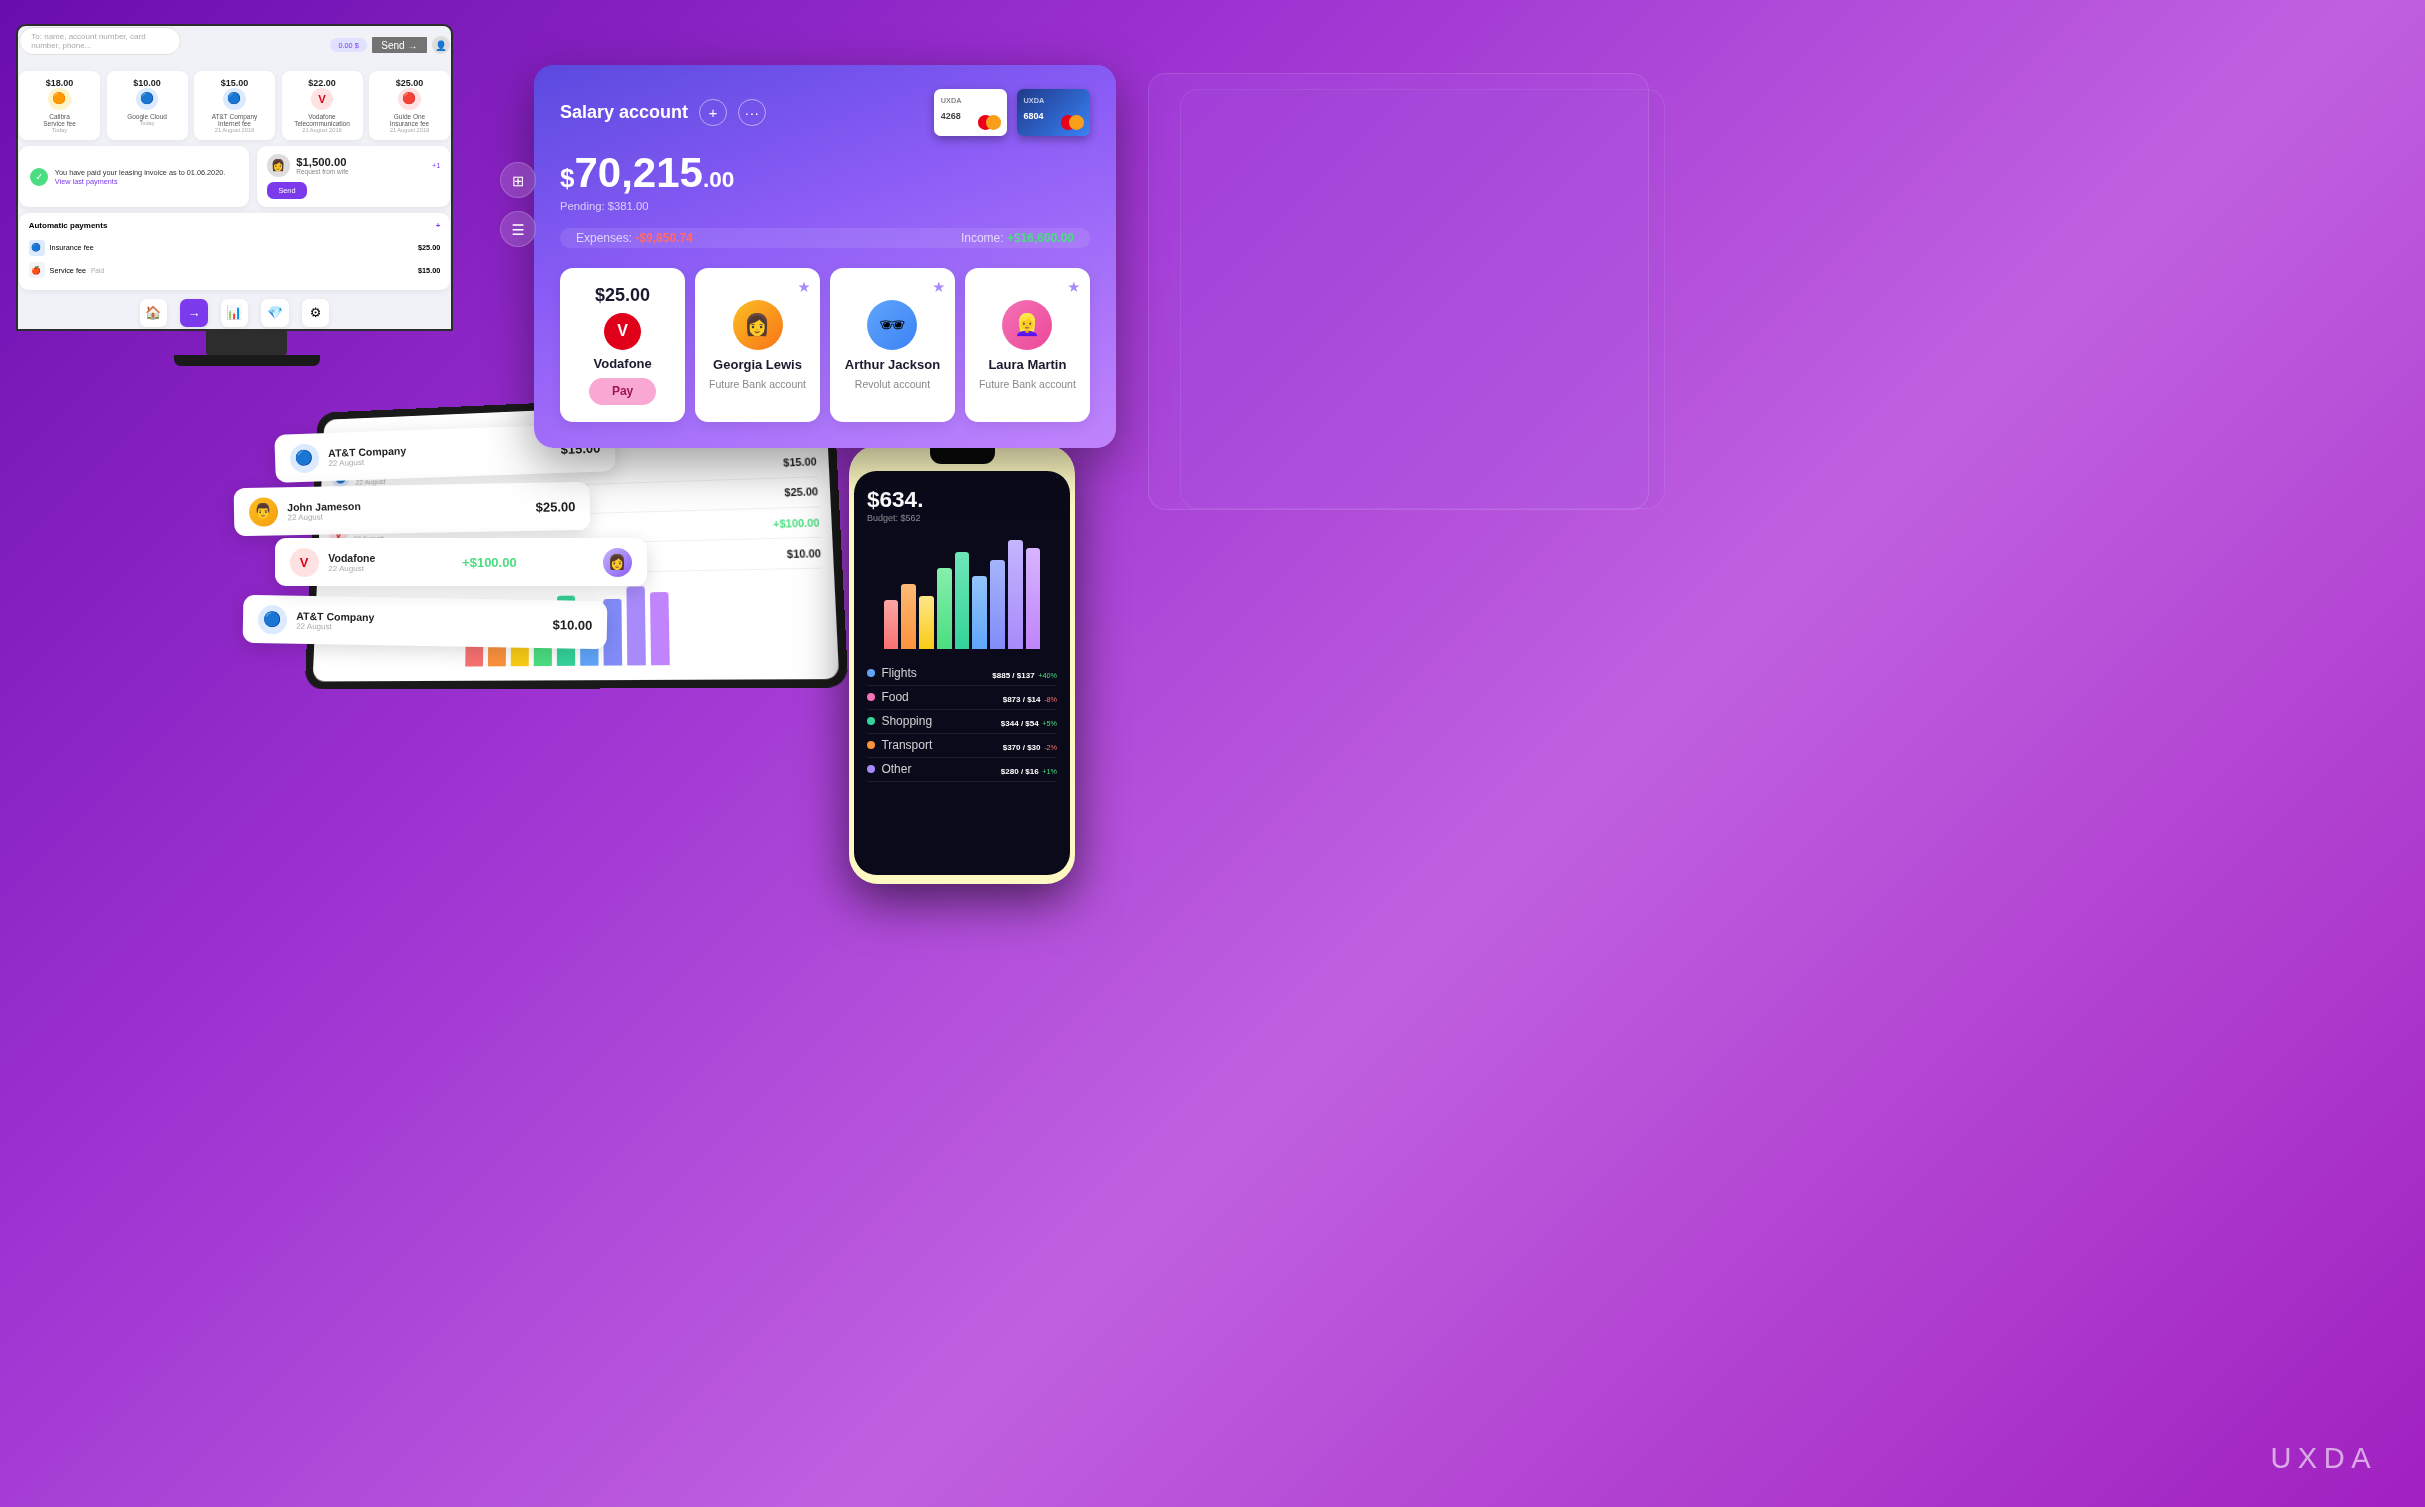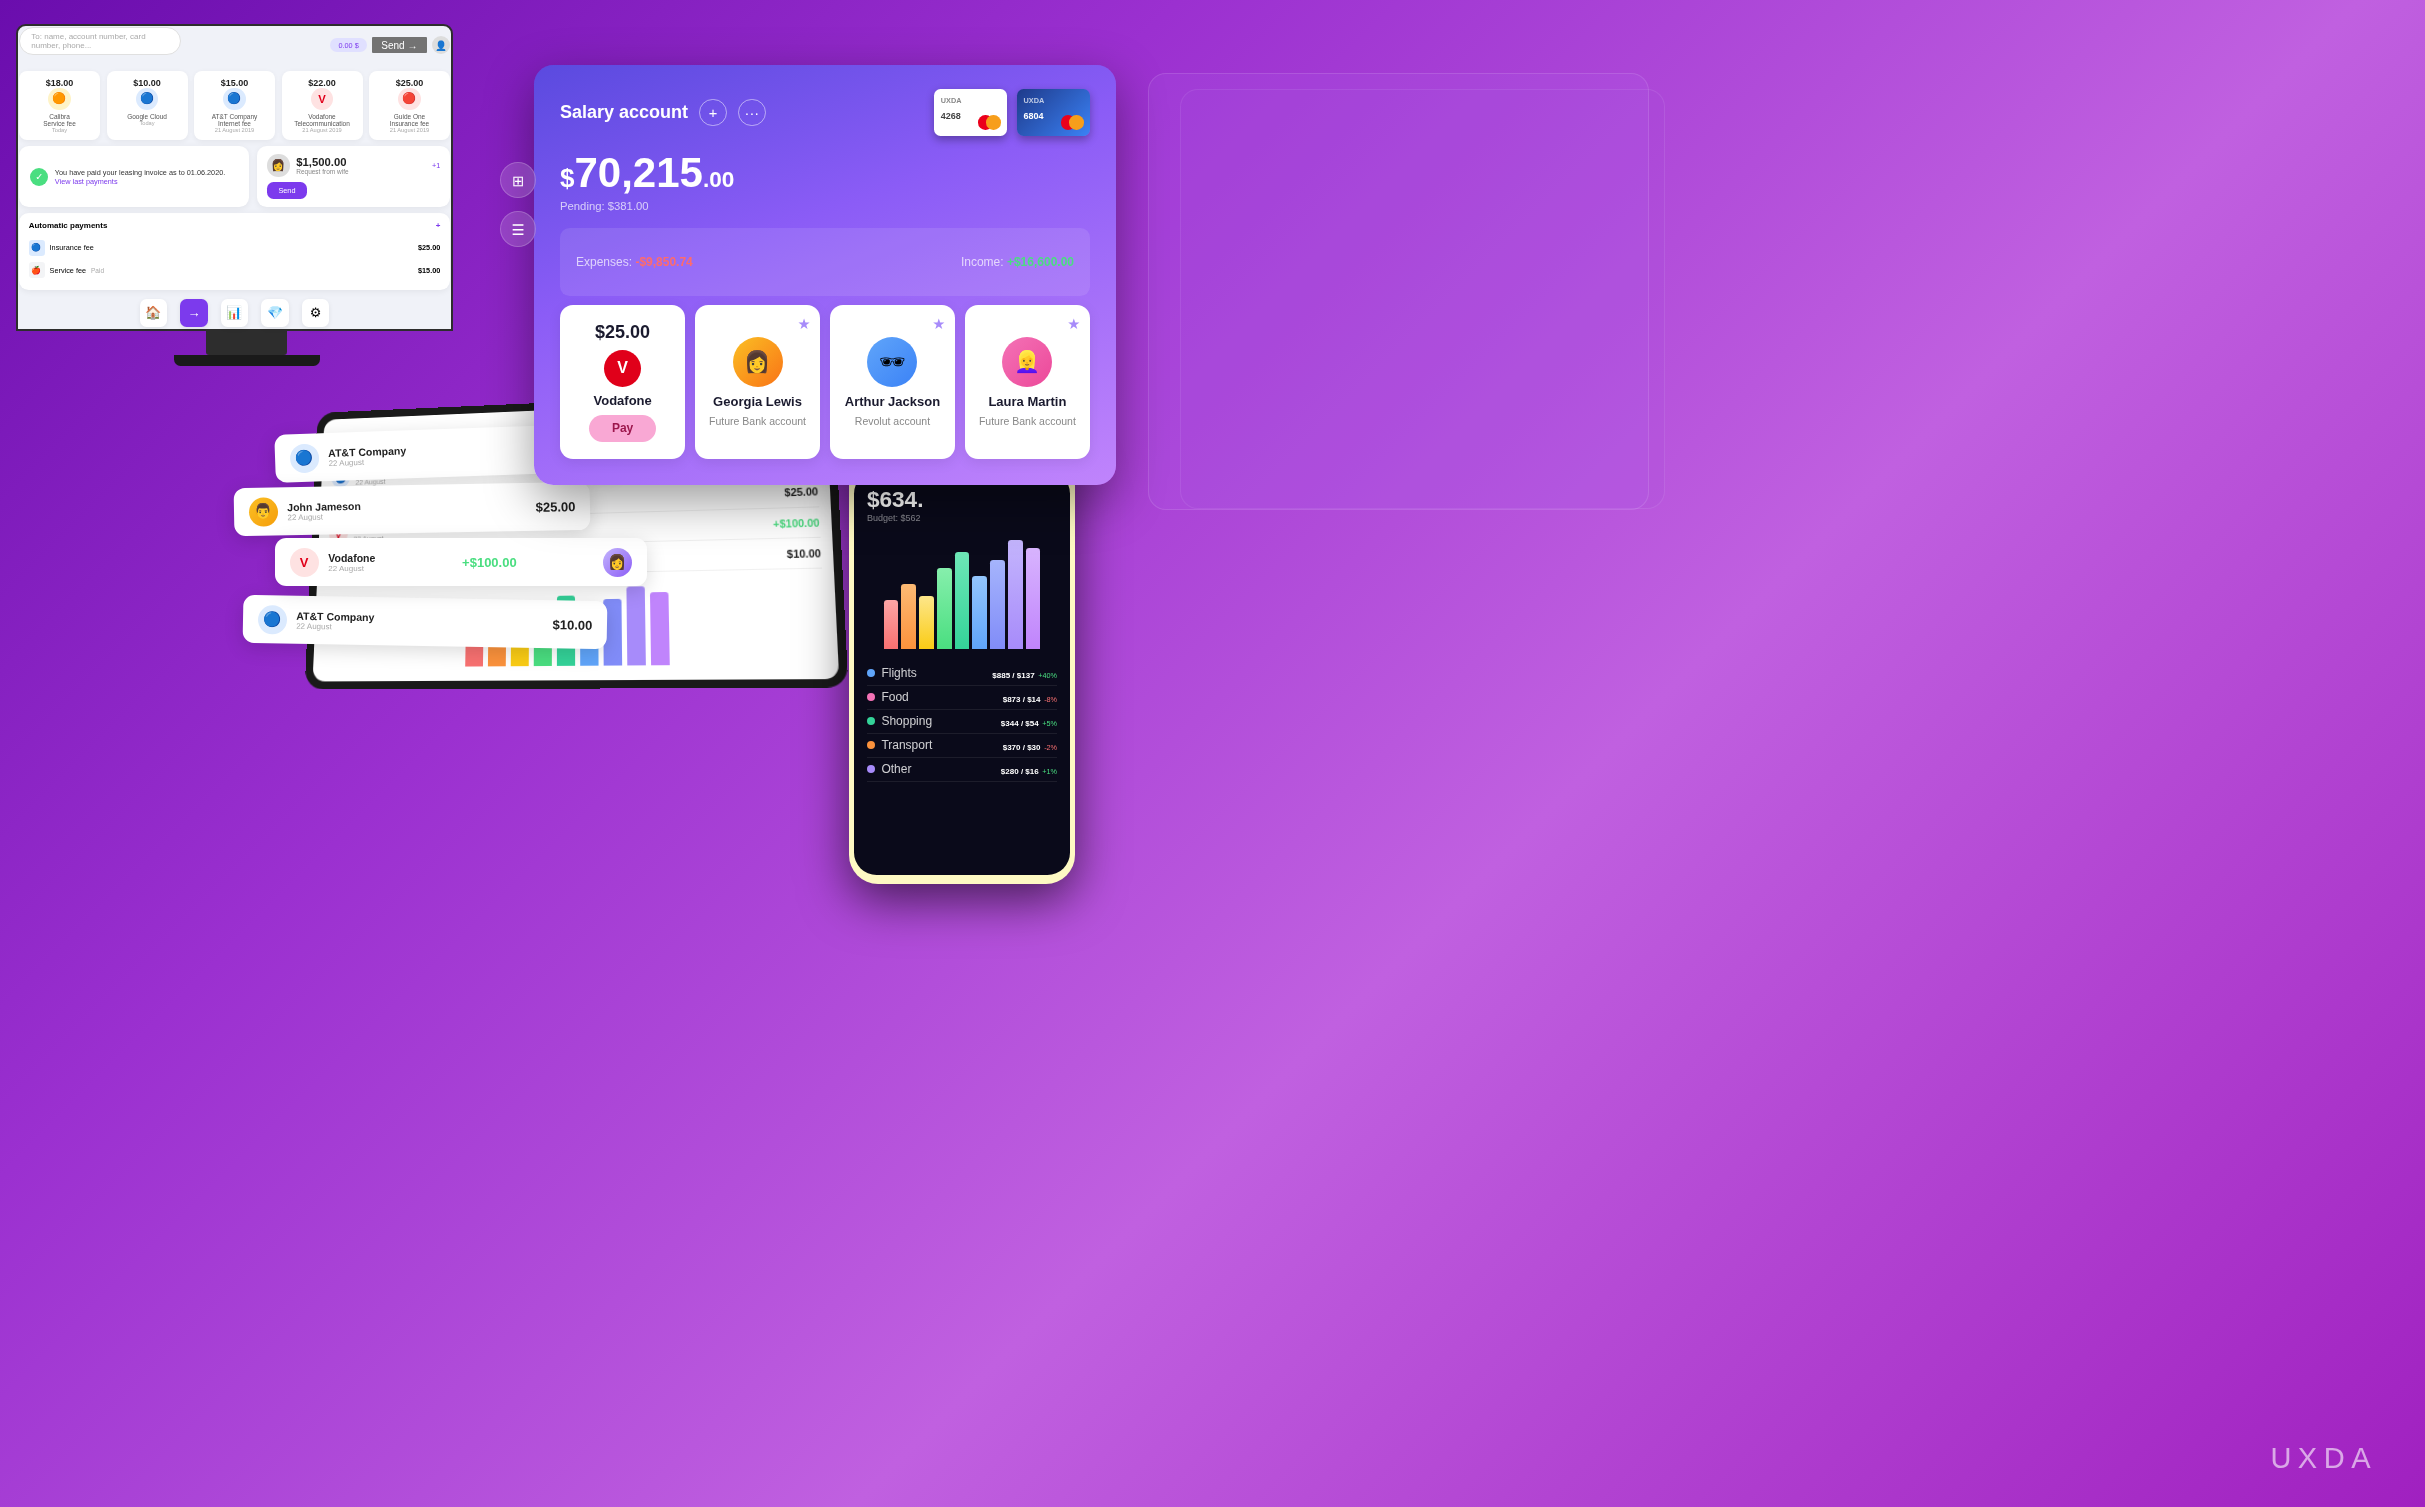--- a/index.html
+++ b/index.html
@@ -134,24 +134,24 @@
       align-items: center;
       gap: 4.9px;
     }
     .cal-icon {
       font-size: 10.5px;
     }
 
     .stats-row {
       display: flex;
       justify-content: space-between;
-      margin-bottom: 9px;
+      margin-bottom: 20px;
       background: rgba(255,255,255,0.1);
       border-radius: 9.7px;
-      padding: 27px 16px;
+      padding: 3px 16px;
     }
     .stat-item { font-size: 12px; }
     .stat-label { color: rgba(255,255,255,0.7); }
     .stat-value-neg { color: #ff6b6b; font-weight: 600; }
     .stat-value-pos { color: #4ade80; font-weight: 600; }
 
     
     .payment-cards-row {
       display: flex;
       gap: 9.7px;

